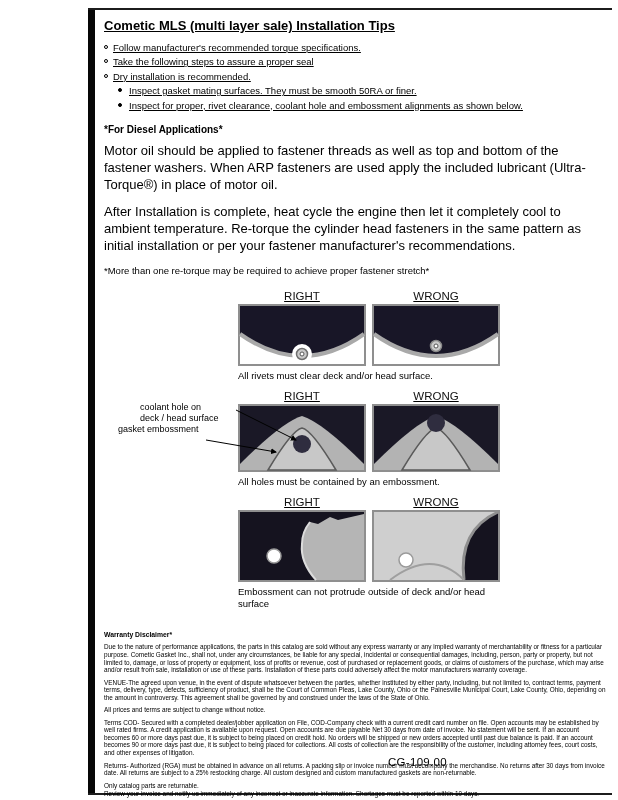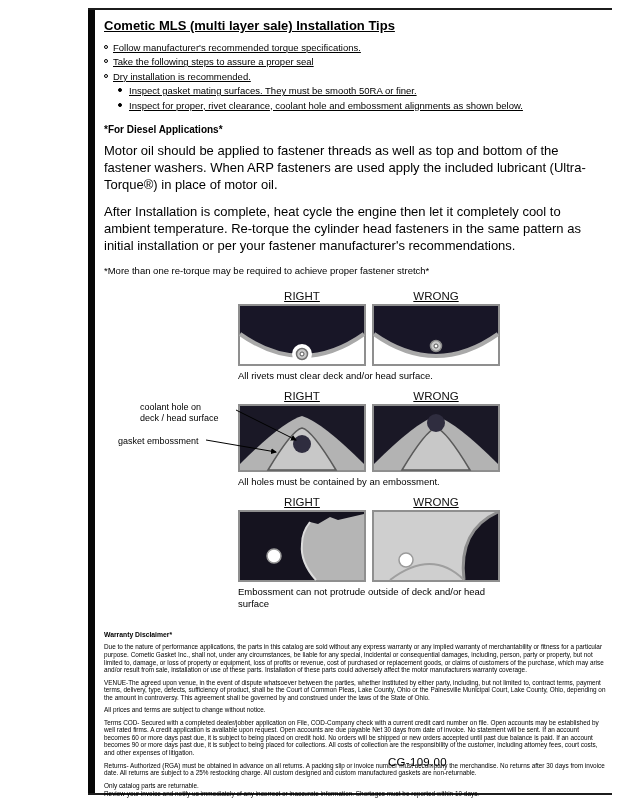--- a/index.html
+++ b/index.html
@@ -27,21 +27,21 @@
   .dg-labels { display:flex; gap:6px; margin-left:134px; width:262px;text-decoration:underline; }
   .dg-labels span { width:128px; text-align:center; font-size:11.5px; color:#111; }
   .dg-panels { display:flex; gap:6px; margin-left:134px; margin-top:2px; }
   .dg-panels svg { display:block; }
   .dg-caption { margin-left:134px; margin-top:4px; font-size:9.5px; }
   .cap-narrow { width:250px; line-height:1.25; }
 
   .callout { position:absolute; font-size:9px; line-height:1.2; color:#000; }
   .callout-hole { left:36px; top:12px; width:104px; }
   .callout-hole span { display:block; }
-  .callout-emboss { left:14px; top:46px;text-align:center; }
+  .callout-emboss { left:14px; top:34px;text-align:center; }
   .dg-overlay { position:absolute; left:0; top:0; pointer-events:none; }
 
   .warranty { margin-top:22px; width:502px; }
   .warranty h3 { font-size:6.8px; font-weight:bold; margin-bottom:5px; }
   .warranty p { font-size:6.4px; line-height:1.18; margin-bottom:5px; }
   .warranty p.tight { margin-bottom:1px; }
 
   .footer-code { position:absolute; left:388px; top:756px; font-size:11.5px; letter-spacing:0.3px; }
 </style>
 </head>

